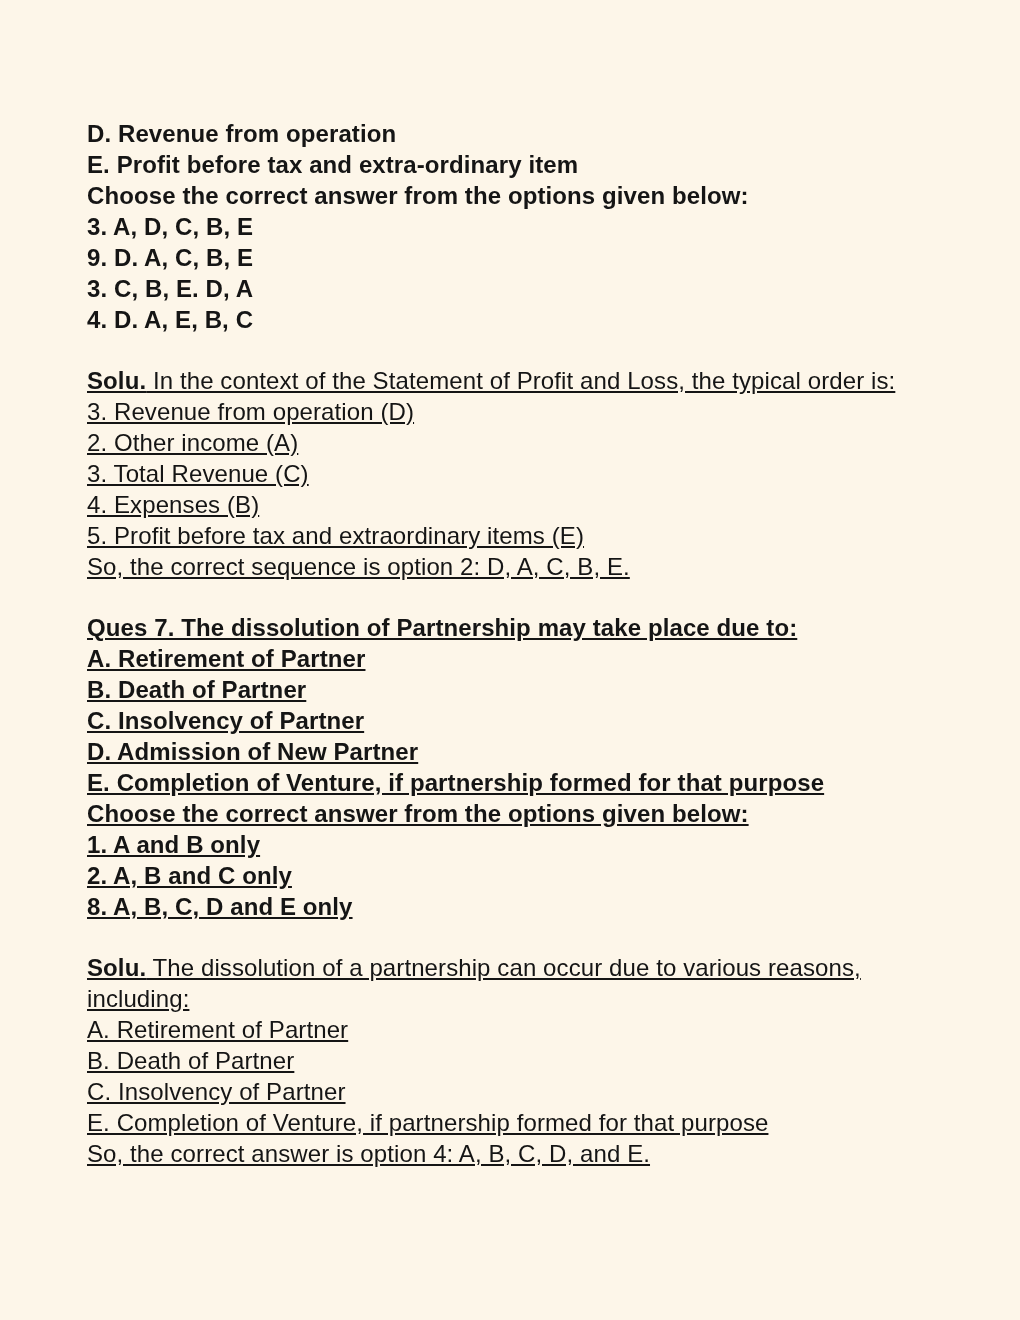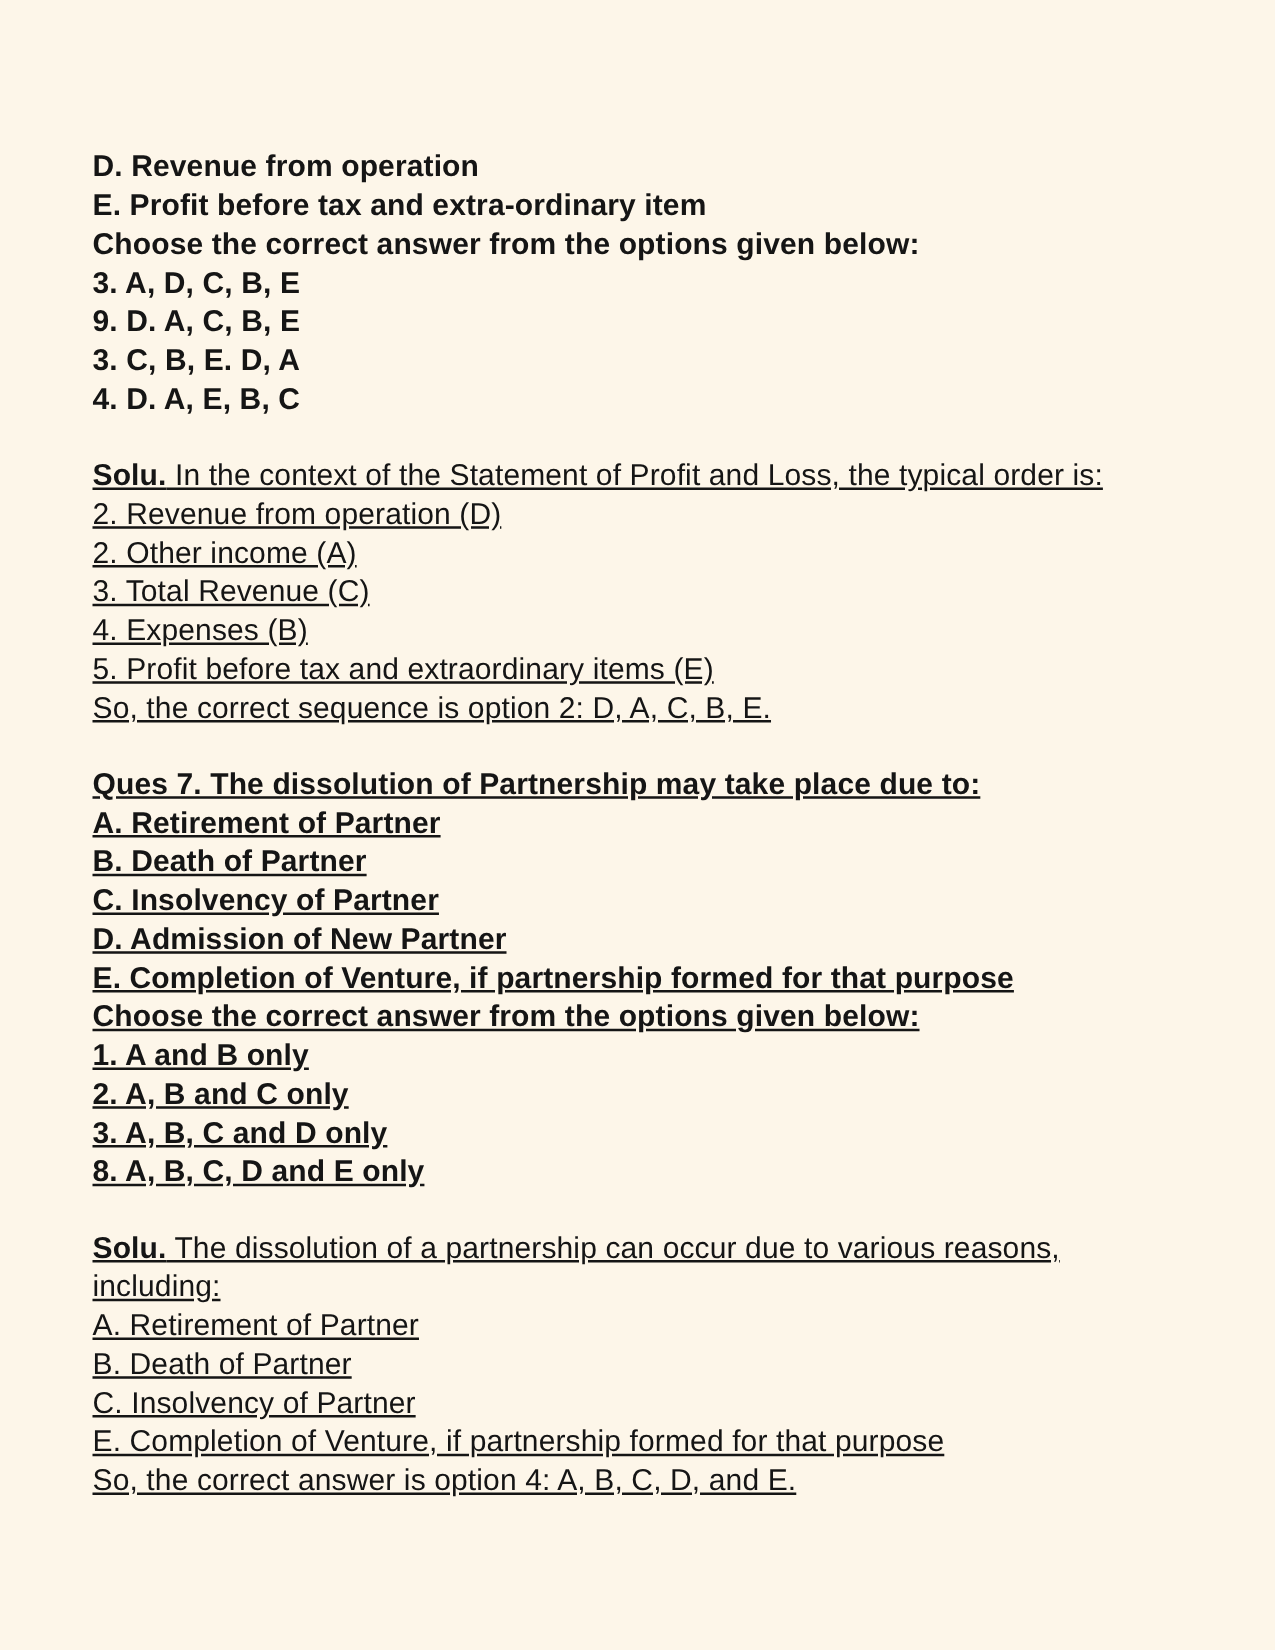--- a/index.html
+++ b/index.html
@@ -10,20 +10,21 @@
     width: 1020px;
     height: 1320px;
     background: #fdf6e9;
     font-family: "Liberation Sans", sans-serif;
     color: #151515;
     overflow: hidden;
   }
   .page {
     padding: 118px 60px 0 74px;
     box-sizing: border-box;
+    margin-left: 13px;
   }
   .block + .block {
     margin-top: 30px;
     text-decoration: underline;
   }
   .line {
     font-size: 24px;
     line-height: 31px;
     white-space: pre;
     letter-spacing: 0.1px;
@@ -45,39 +46,38 @@
     <div class="line">E. Profit before tax and extra-ordinary item</div>
     <div class="line">Choose the correct answer from the options given below:</div>
     <div class="line">3. A, D, C, B, E</div>
     <div class="line">9. D. A, C, B, E</div>
     <div class="line">3. C, B, E. D, A</div>
     <div class="line">4. D. A, E, B, C</div>
   </section>
 
   <section class="block">
     <div class="line"><span class="bold">Solu.</span><span> In the context of the Statement of Profit and Loss, the typical order is:</span></div>
-    <div class="line">2. Revenue from operation (D)</div>
+    <div class="line">3. Revenue from operation (D)</div>
     <div class="line">2. Other income (A)</div>
     <div class="line">3. Total Revenue (C)</div>
     <div class="line">4. Expenses (B)</div>
     <div class="line">5. Profit before tax and extraordinary items (E)</div>
     <div class="line">So, the correct sequence is option 2: D, A, C, B, E.</div>
   </section>
 
   <section class="block bold-block">
     <div class="line">Ques 7. The dissolution of Partnership may take place due to:</div>
     <div class="line">A. Retirement of Partner</div>
     <div class="line">B. Death of Partner</div>
     <div class="line">C. Insolvency of Partner</div>
     <div class="line">D. Admission of New Partner</div>
     <div class="line">E. Completion of Venture, if partnership formed for that purpose</div>
     <div class="line">Choose the correct answer from the options given below:</div>
     <div class="line">1. A and B only</div>
     <div class="line">2. A, B and C only</div>
-    <div class="line">3. A, B, C and D only</div>
     <div class="line">8. A, B, C, D and E only</div>
   </section>
 
   <section class="block">
     <div class="line"><span class="bold">Solu.</span><span> The dissolution of a partnership can occur due to various reasons,</span></div>
     <div class="line">including:</div>
     <div class="line">A. Retirement of Partner</div>
     <div class="line">B. Death of Partner</div>
     <div class="line">C. Insolvency of Partner</div>
     <div class="line">E. Completion of Venture, if partnership formed for that purpose</div>

